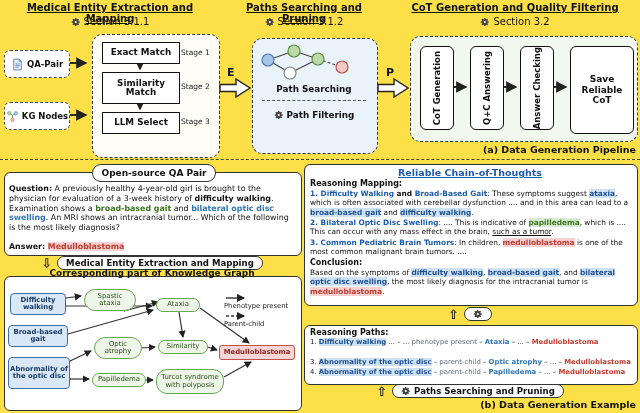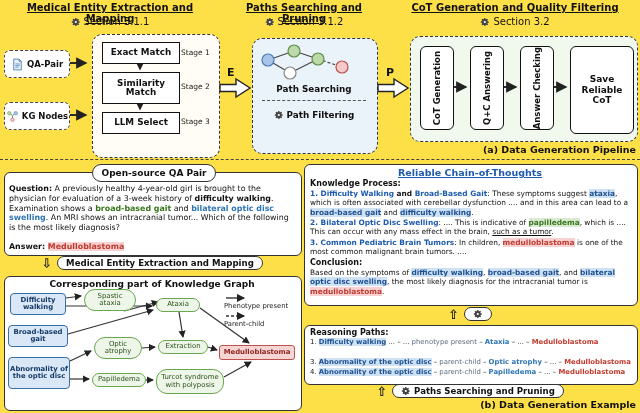--- a/index.html
+++ b/index.html
@@ -151,39 +151,39 @@
   <div class="abs z2 qatext" style="left:9px;top:242px;width:286px"><span class="b">Answer: </span><span class="hp">Medulloblastoma</span></div>
 
   <div class="abs z2" style="left:4px;top:256px;width:296px;display:flex;align-items:center;justify-content:center;gap:5px">
     <span class="arrowglyph">⇩</span>
     <span class="plabel">
       <span>Medical Entity Extraction and Mapping</span>
     </span>
   </div>
 
   <div class="abs z0 panel" style="left:4px;top:276px;width:296px;height:133px"></div>
-  <div class="abs z2 kgtitle" style="left:4px;top:279px;width:296px">Corresponding part of Knowledge Graph</div>
+  <div class="abs z2 kgtitle" style="left:4px;top:268px;width:296px">Corresponding part of Knowledge Graph</div>
 
   <div class="abs z2 kgn kgblue" style="left:10px;top:293px;width:56px;height:22px">Difficulty walking</div>
   <div class="abs z2 kgn kggreen" style="left:84px;top:289px;width:52px;height:22px">Spastic ataxia</div>
   <div class="abs z2 kgn kggreen" style="left:156px;top:298px;width:44px;height:14px">Ataxia</div>
   <div class="abs z2 kgn kgblue" style="left:8px;top:325px;width:60px;height:22px">Broad-based gait</div>
   <div class="abs z2 kgn kggreen" style="left:94px;top:337px;width:48px;height:22px">Optic atrophy</div>
-  <div class="abs z2 kgn kggreen" style="left:158px;top:340px;width:50px;height:14px">Extraction</div>
+  <div class="abs z2 kgn kggreen" style="left:158px;top:340px;width:50px;height:14px">Similarity</div>
   <div class="abs z2 kgn kgpink" style="left:219px;top:345px;width:76px;height:15px">Medulloblastoma</div>
   <div class="abs z2 kgn kgblue" style="left:8px;top:357px;width:62px;height:32px">Abnormality of the optic disc</div>
   <div class="abs z2 kgn kggreen" style="left:92px;top:373px;width:54px;height:14px">Papilledema</div>
   <div class="abs z2 kgn kggreen" style="left:156px;top:369px;width:68px;height:25px">Turcot syndrome with polyposis</div>
 
   <div class="abs z2 legendtext" style="left:224px;top:302px">Phenotype present</div>
   <div class="abs z2 legendtext" style="left:224px;top:320px">Parent-child</div>
 
   <div class="abs z0 panel" style="left:304px;top:164px;width:332px;height:140px"></div>
   <div class="abs z2 bluetitle" style="left:304px;top:167px;width:332px">Reliable Chain-of-Thoughts</div>
-  <div class="abs z2 subhdr" style="left:310px;top:179px">Knowledge Process:</div>
+  <div class="abs z2 subhdr" style="left:310px;top:179px">Reasoning Mapping:</div>
   <div class="abs z2 cottext" style="left:310px;top:189px;width:320px"><span class="tbh">1. </span><span class="tbh">Difficulty Walking</span><span class="b"> and </span><span class="tbh">Broad-Based Gait</span><span>: These symptoms suggest </span><span class="hb">ataxia</span><span>, which is often associated with cerebellar dysfunction .... and in this area can lead to a </span><span class="hb">broad-based gait</span><span> and </span><span class="hb">difficulty walking</span><span>.</span></div>
   <div class="abs z2 cottext" style="left:310px;top:218px;width:320px"><span class="tbh">2. </span><span class="tbh">Bilateral Optic Disc Swelling</span><span>: .... This is indicative of </span><span class="hg">papilledema</span><span>, which is .... This can occur with any mass effect in the brain, </span><span class="u">such as a tumor</span><span>.</span></div>
   <div class="abs z2 cottext" style="left:310px;top:238px;width:320px"><span class="tbh">3. </span><span class="tbh">Common Pediatric Brain Tumors</span><span>: In children, </span><span class="hp">medulloblastoma</span><span> is one of the most common malignant brain tumors. ....</span></div>
   <div class="abs z2 subhdr" style="left:310px;top:258px">Conclusion:</div>
   <div class="abs z2 cottext" style="left:310px;top:268px;width:320px"><span>Based on the symptoms of </span><span class="hb">difficulty walking</span><span>, </span><span class="hb">broad-based gait</span><span>, and </span><span class="hb">bilateral optic disc swelling</span><span>, the most likely diagnosis for the intracranial tumor is </span><span class="hp">medulloblastoma</span><span>.</span></div>
 
   <div class="abs z2" style="left:304px;top:307px;width:332px;display:flex;align-items:center;justify-content:center;gap:5px">
     <span class="arrowglyph">⇧</span>
     <span class="plabel">
       <svg class="gearsvg">

